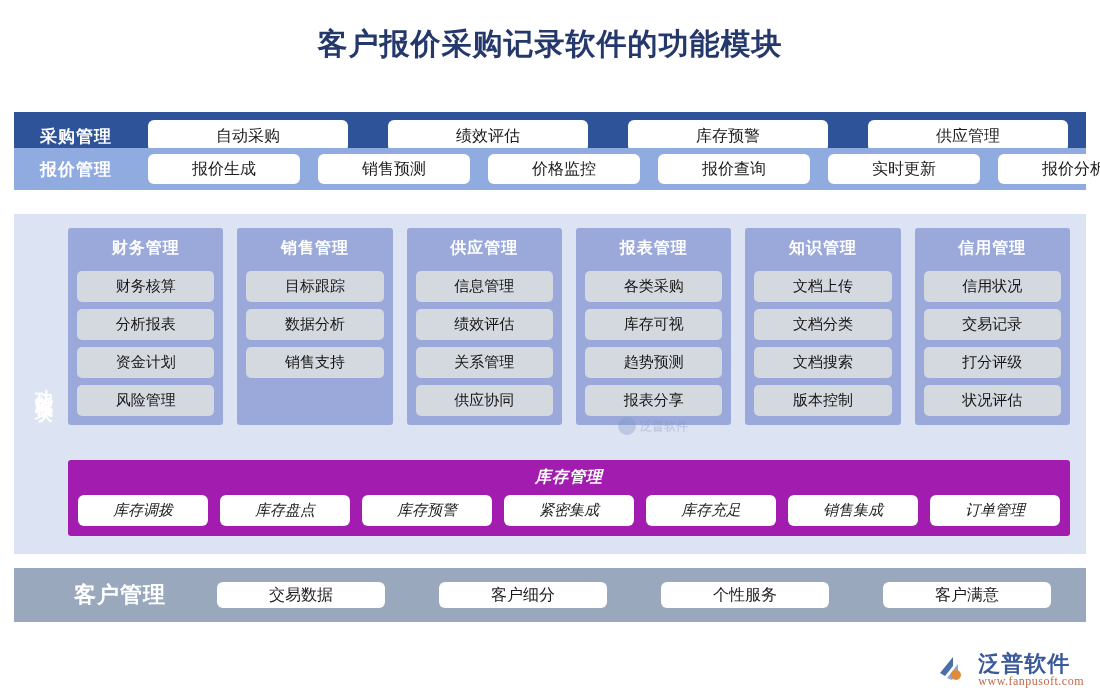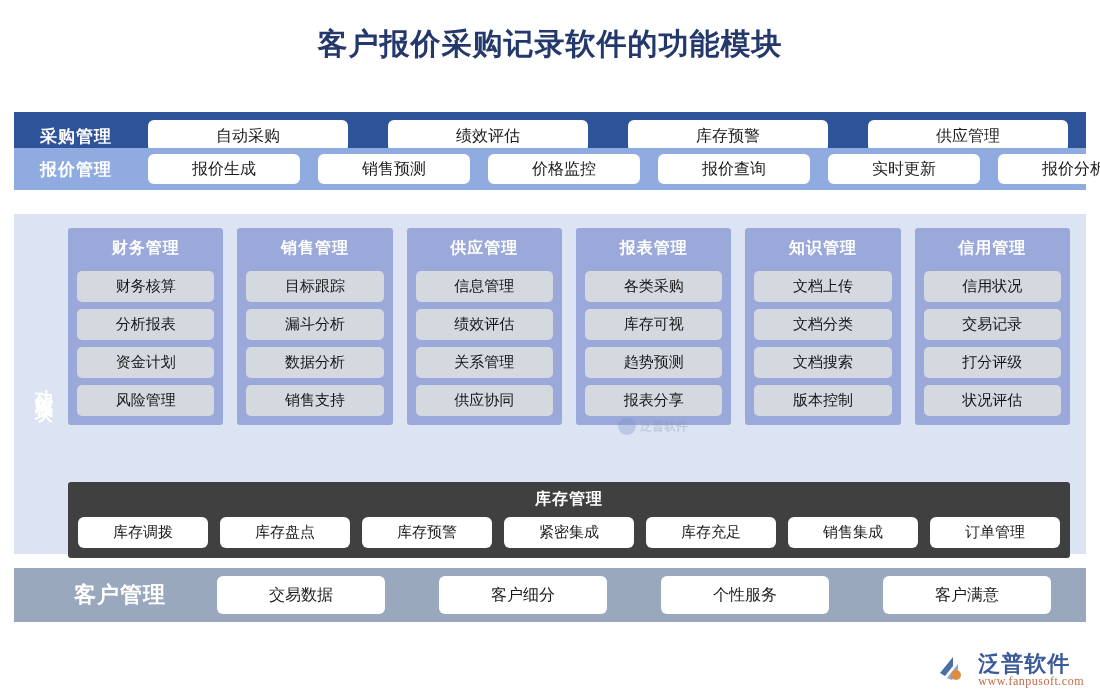--- a/index.html
+++ b/index.html
@@ -163,25 +163,26 @@
     height: 31px;
     display: flex;
     align-items: center;
     justify-content: center;
     font-size: 15px;
     color: #161616;
   }
 
   
   #inventory-band {
-    margin-top: 24px;
-    background: #404040;
+    margin-top: 2px;
+    background: #a21caf;
     border-radius: 3px;
     padding: 6px 10px 10px 10px;
     box-sizing: border-box;
+    font-style: italic;
   }
   #inventory-title {
     text-align: center;
     color: #ffffff;
     font-weight: bold;
     font-size: 16px;
     letter-spacing: 1px;
     padding: 1px 0 7px 0;
   }
   #inventory-items {
@@ -196,21 +197,21 @@
   }
 
   
   #row-customer {
     top: 568px;
     height: 54px;
     background: #9aa8bd;
   }
   #row-customer .band-label { font-size: 22px; padding-left: 44px; }
   #row-customer .pill {
-    height: 38px;
+    height: 26px;
     flex: 0 0 auto;
     width: 168px;
     font-size: 16px;
   }
   #row-customer .band-items {
     gap: 0;
     justify-content: space-around;
     padding-left: 8px;
     padding-right: 8px;
   }
@@ -314,21 +315,20 @@
           <div class="col-title">财务管理</div>
           <div class="col-item">财务核算</div>
           <div class="col-item">分析报表</div>
           <div class="col-item">资金计划</div>
           <div class="col-item">风险管理</div>
         </div>
 
         <div class="module-col">
           <div class="col-title">销售管理</div>
           <div class="col-item">目标跟踪</div>
-          <div class="col-item">漏斗分析</div>
           <div class="col-item">数据分析</div>
           <div class="col-item">销售支持</div>
         </div>
 
         <div class="module-col">
           <div class="col-title">供应管理</div>
           <div class="col-item">信息管理</div>
           <div class="col-item">绩效评估</div>
           <div class="col-item">关系管理</div>
           <div class="col-item">供应协同</div>

